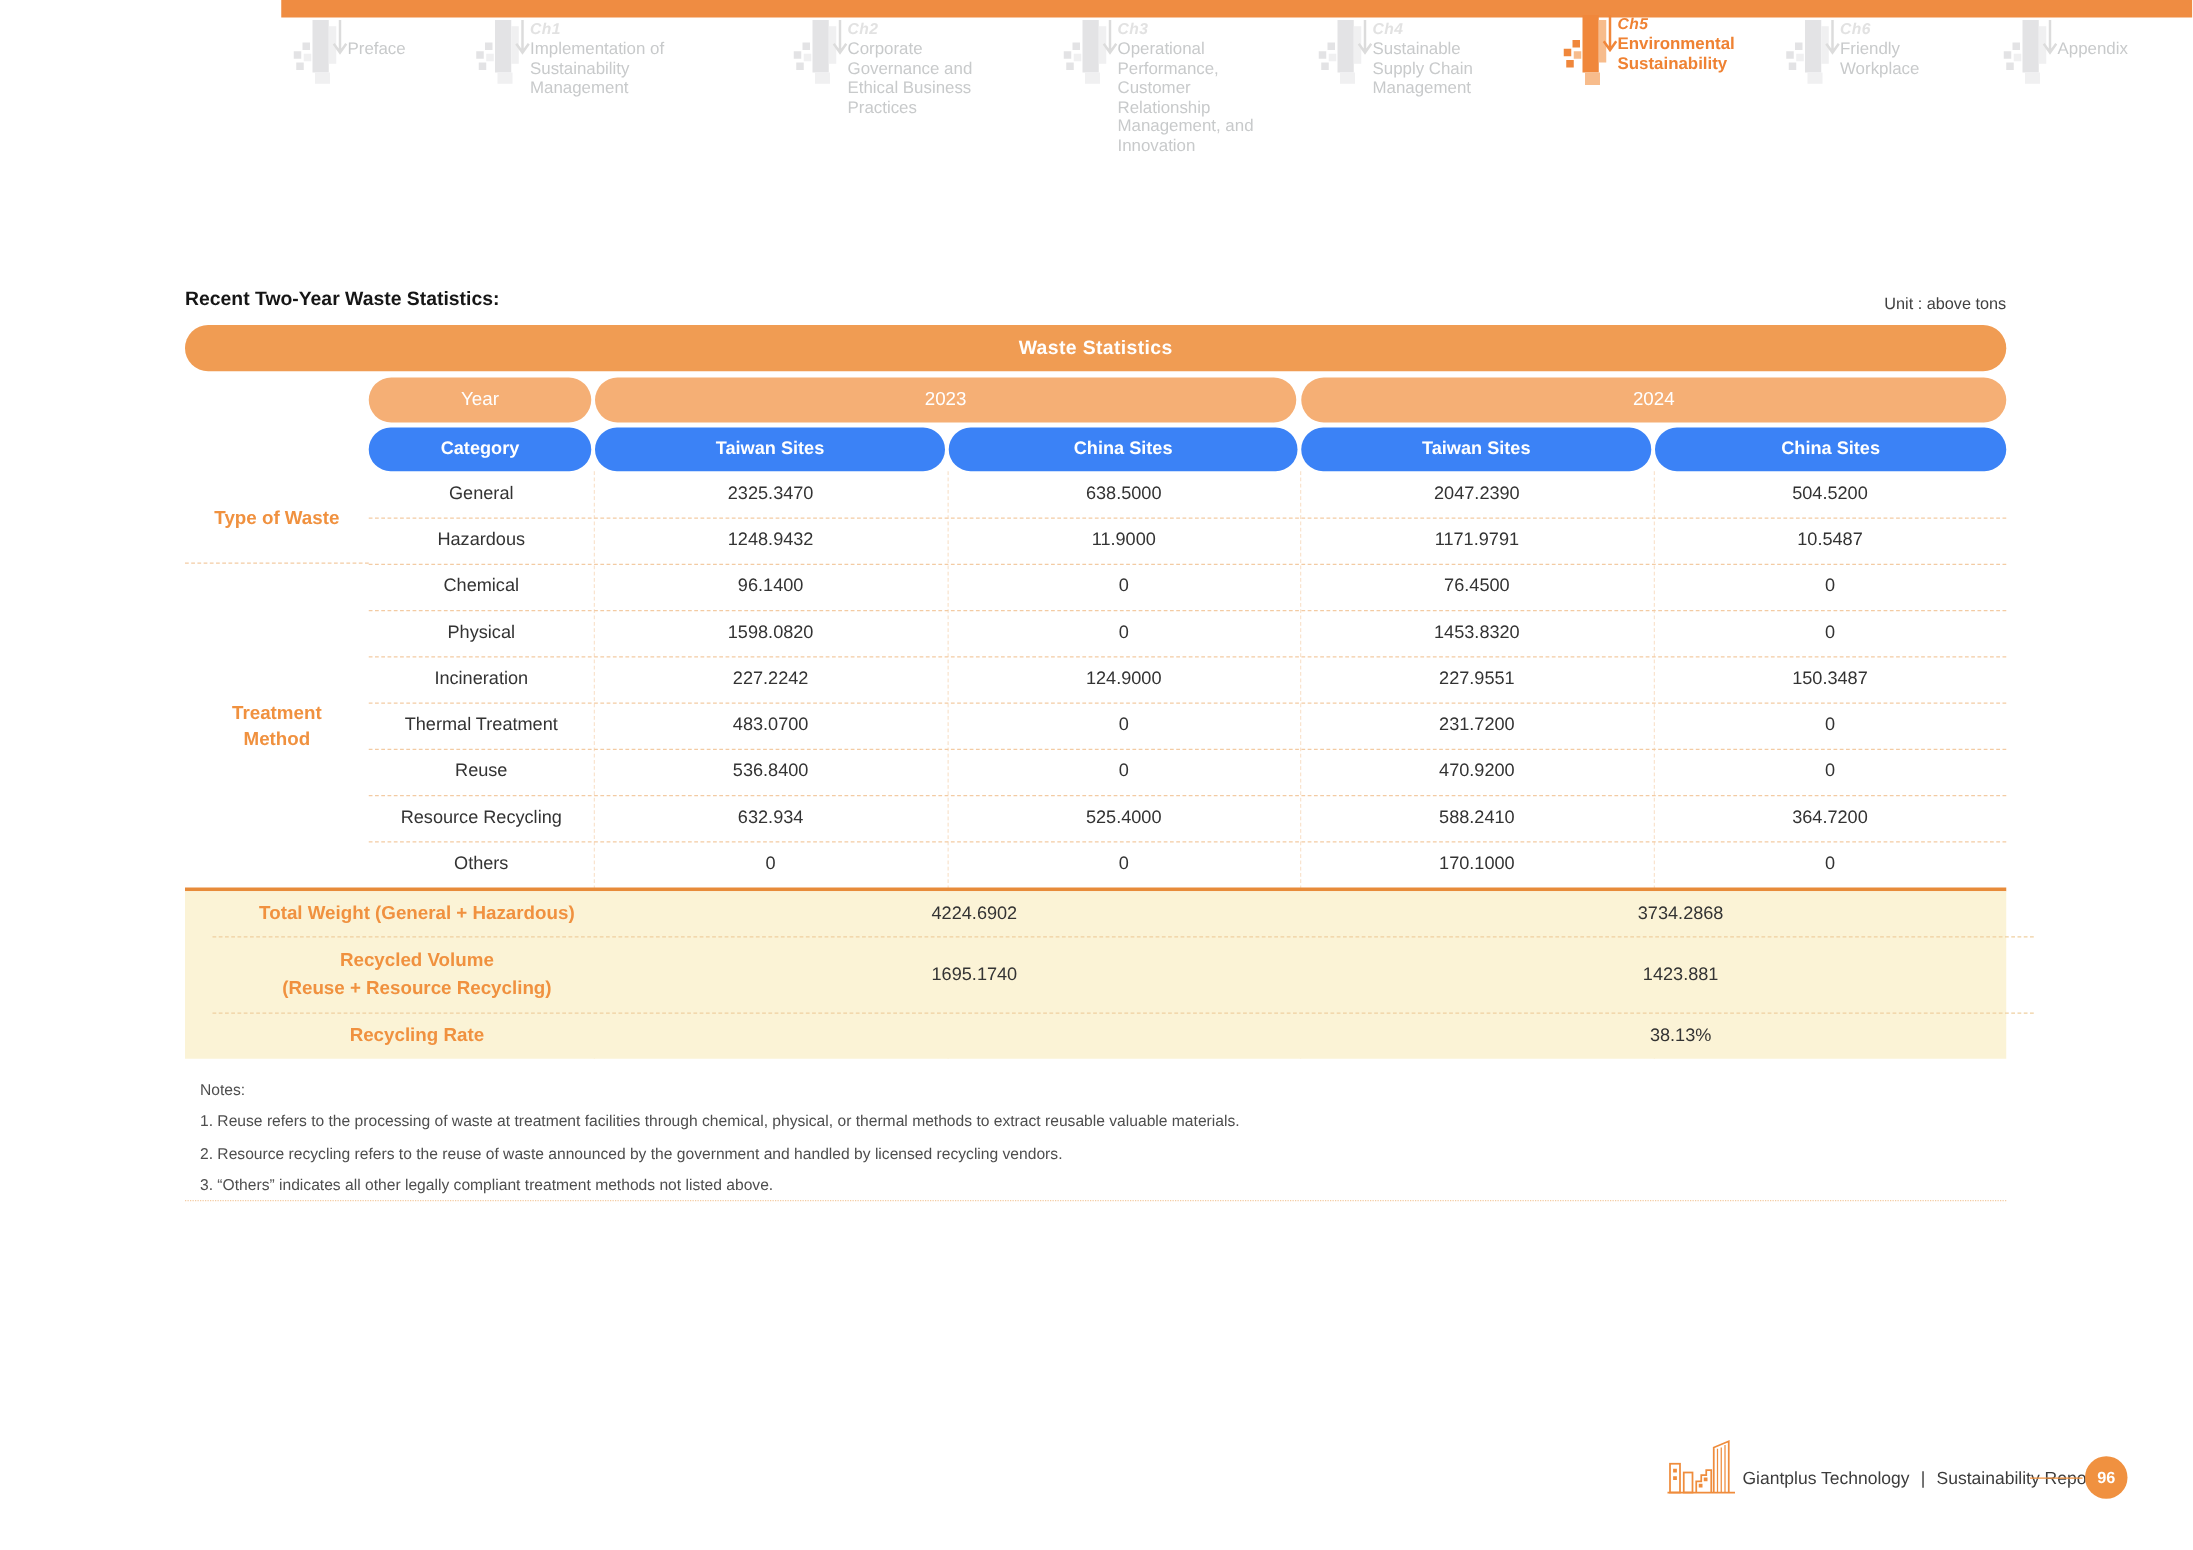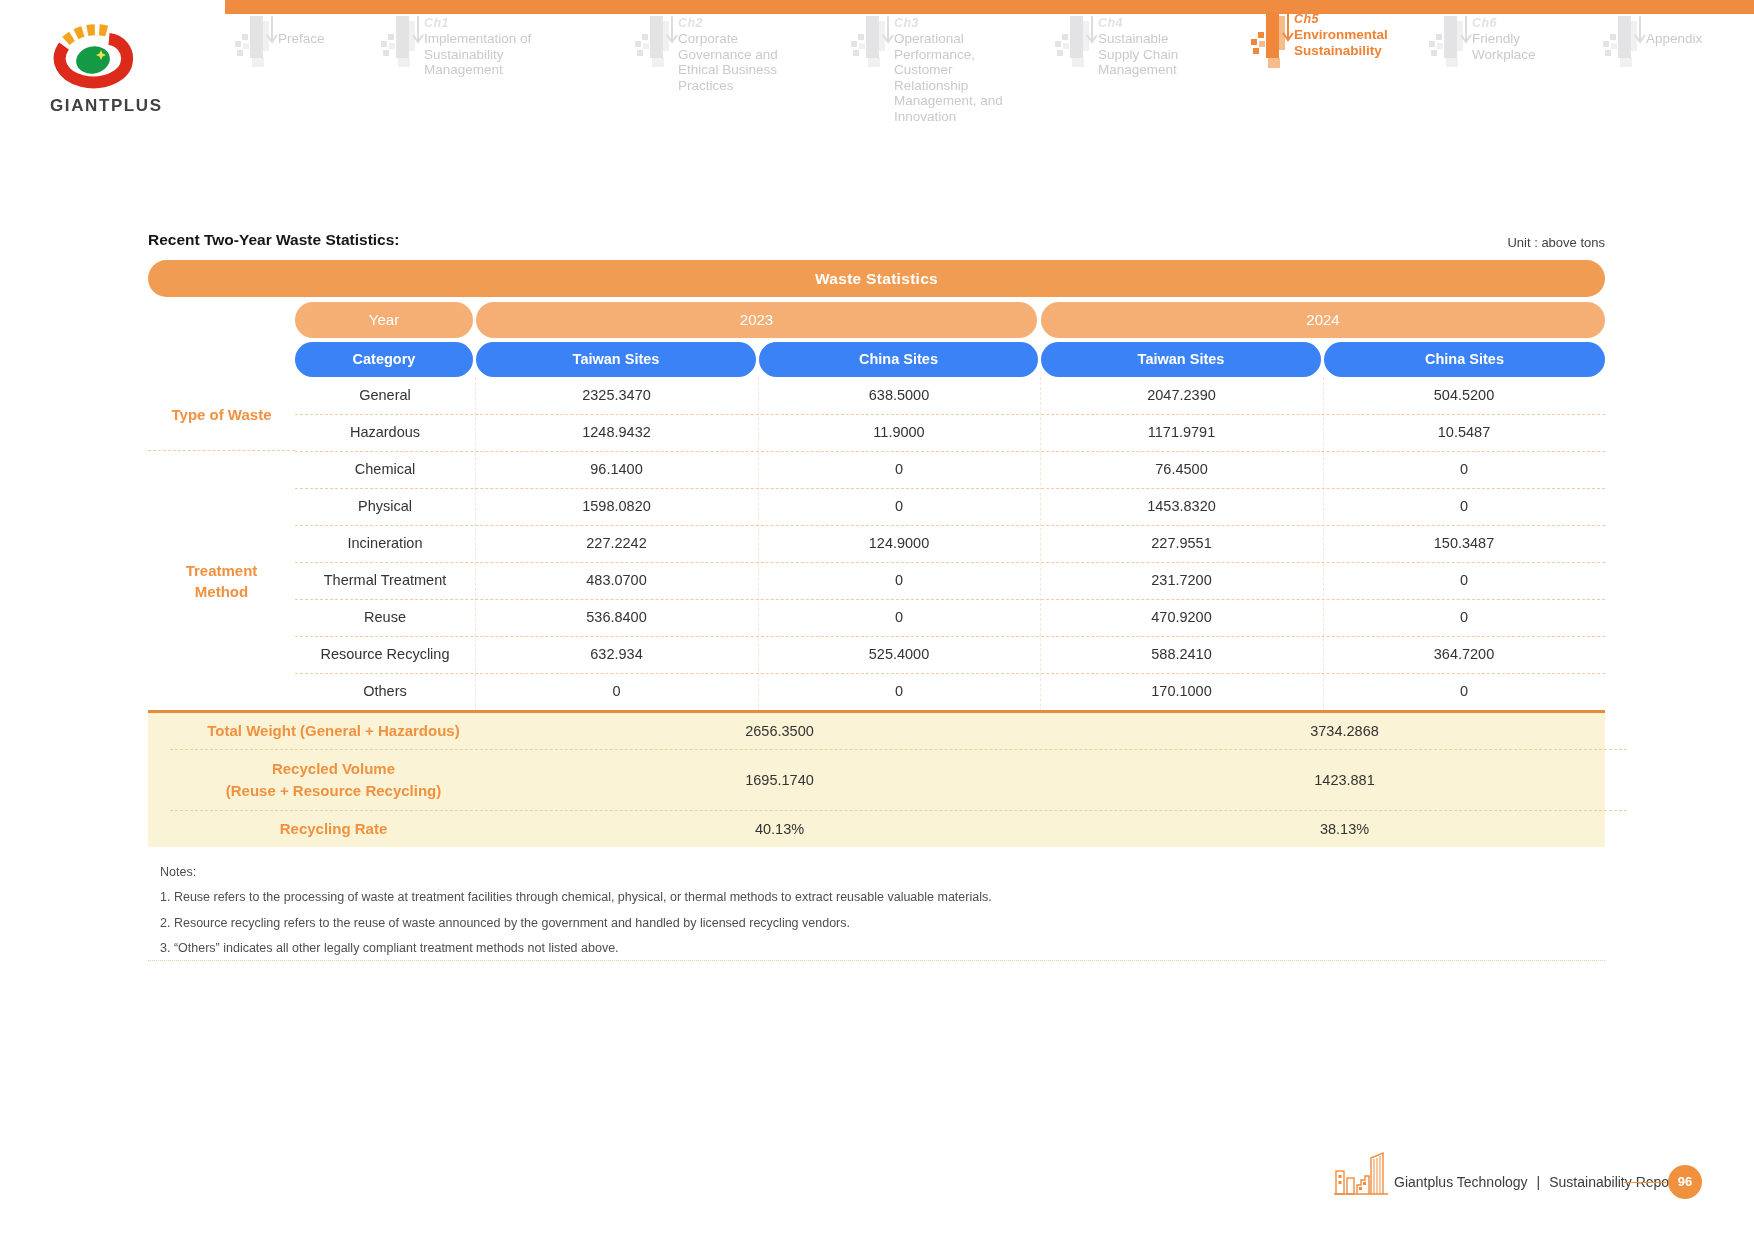--- a/index.html
+++ b/index.html
@@ -75,29 +75,20 @@
   .f-page{position:absolute;left:1668px;top:1165px;width:34px;height:34px;border-radius:50%;
           background:#F09140;color:#fff;font-size:13px;font-weight:bold;text-align:center;line-height:34px;}
 </style>
 </head>
 <body>
 
 <div class="page">
 
   <div class="topbar"></div>
 
-  <div class="logo">
-    <svg width="88" height="66" viewBox="0 0 88 66">
-      <path d="M16,17 C28,6 46,3 60,8" stroke="#F5A21D" stroke-width="11" fill="none" stroke-dasharray="7.5 4.5"></path>
-      <path d="M14,22 C4,36 12,52 32,57 C54,62 76,52 77,36 C78,26 70,16 59,15" stroke="#DC2A1B" stroke-width="12" fill="none"></path>
-      <ellipse cx="43" cy="36" rx="17" ry="13.5" fill="#149A45" transform="rotate(-12 43 36)"></ellipse>
-      <path d="M51,26 l1.6,3.4 3.4,1.6 -3.4,1.6 -1.6,3.4 -1.6,-3.4 -3.4,-1.6 3.4,-1.6 z" fill="#F2DF4E"></path>
-    </svg>
-    <div class="logo-word">GIANTPLUS</div>
-  </div>
 
   <div class="nav-item" style="left:232px;">
     <svg class="nav-icon" width="46" height="58" viewBox="0 0 46 58">
       <rect class="b1" x="18" y="0" width="13" height="42"></rect>
         <rect class="b2" x="31" y="5" width="6" height="30"></rect>
       <rect class="b2" x="20" y="42" width="12" height="9"></rect>
         <rect class="b1" x="10" y="18" width="6" height="6"></rect>
       <rect class="b1" x="3" y="25" width="6" height="6"></rect>
         <rect class="b2" x="11" y="27" width="6" height="6"></rect>
       <rect class="b1" x="5" y="34" width="6" height="6"></rect>
@@ -302,36 +293,35 @@
       <span class="dc4">0</span>
     </div>
 
     <div class="thick"></div>
 
     <div class="totals">
       <div class="trow tsep" style="top:0;height:36px;">
         <div class="tlabel">
             <span>Total Weight (General + Hazardous)</span>
           </div>
-        <div class="tv tv23">2656.3500</div>
+        <div class="tv tv23">4224.6902</div>
         <div class="tv tv24">3734.2868</div>
       </div>
       <div class="trow tsep" style="top:36px;height:61px;">
         <div class="tlabel">
           <span>Recycled Volume</span>
           <span>(Reuse + Resource Recycling)</span>
         </div>
         <div class="tv tv23">1695.1740</div>
         <div class="tv tv24">1423.881</div>
       </div>
       <div class="trow" style="top:97px;height:37px;padding-left:44px;">
         <div class="tlabel">
             <span>Recycling Rate</span>
           </div>
-        <div class="tv tv23">40.13%</div>
         <div class="tv tv24">38.13%</div>
       </div>
     </div>
   </div>
 
   <div class="notes">
     <div>Notes:</div>
     <div>1. Reuse refers to the processing of waste at treatment facilities through chemical, physical, or thermal methods to extract reusable valuable materials.</div>
     <div>2. Resource recycling refers to the reuse of waste announced by the government and handled by licensed recycling vendors.</div>
     <div>3. “Others” indicates all other legally compliant treatment methods not listed above.</div>

